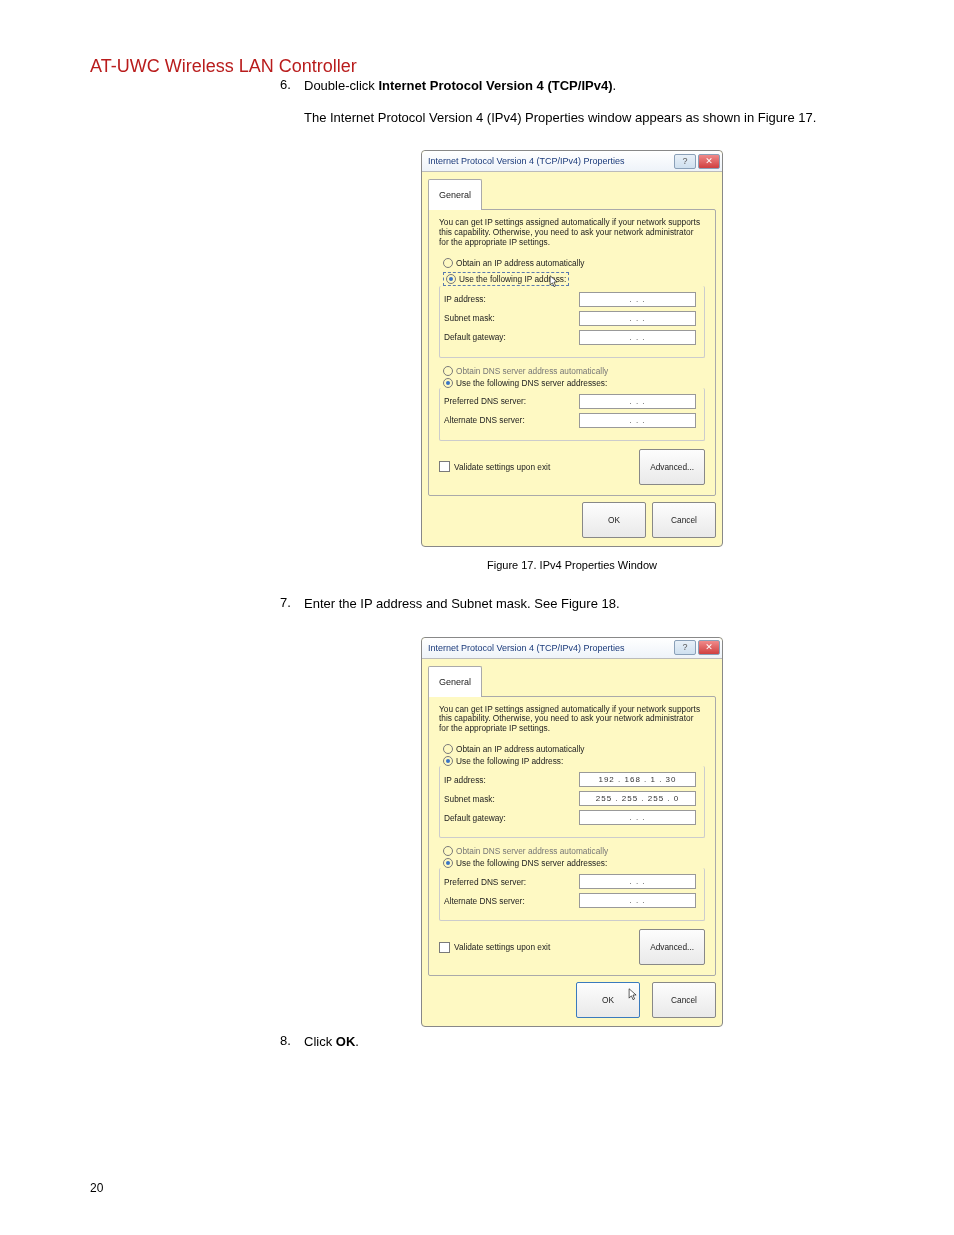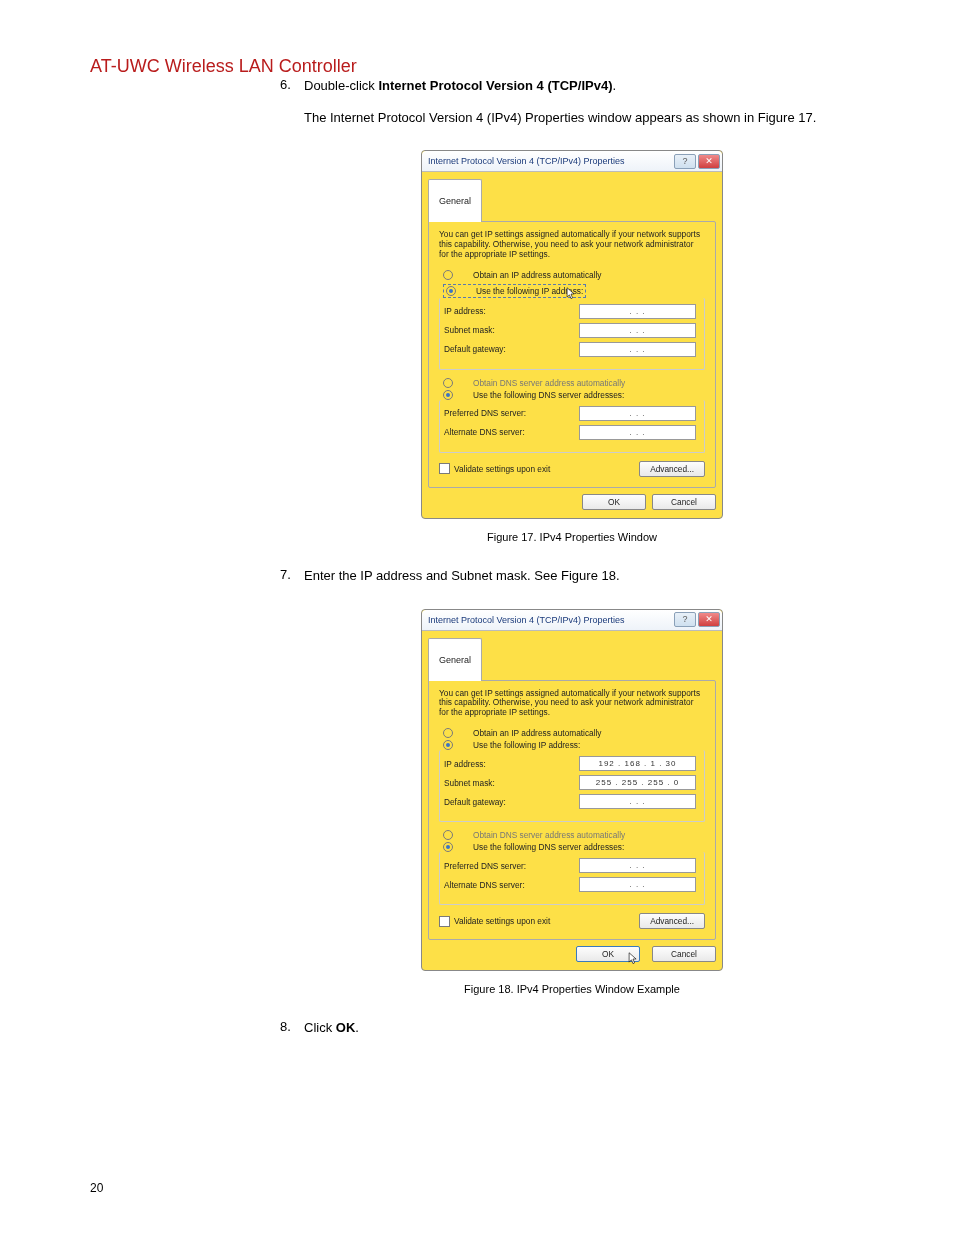--- a/index.html
+++ b/index.html
@@ -41,21 +41,21 @@
   }
   .dialog-wrapper {
     display: flex;
     justify-content: center;
     margin: 10px 0 6px 0;
   }
   .dialog {
     width: 300px;
     border: 1px solid #888;
     border-radius: 4px;
-    background: #fde047;
+    background: #fef9c3;
     font-family: "Segoe UI", Tahoma, sans-serif;
     font-size: 9px;
     color: #222;
     position: relative;
   }
   .titlebar {
     height: 20px;
     display: flex;
     align-items: center;
     justify-content: space-between;
@@ -88,21 +88,21 @@
   }
   .winbtn.close {
     background: linear-gradient(#f08a8a, #d04040);
     color: #fff;
   }
   .tab {
     margin: 6px 0 0 6px;
     display: inline-block;
     border: 1px solid #aaa;
     border-bottom: none;
-    padding: 16px 10px;
+    padding: 10px 10px;
     background: #fff;
     font-size: 9px;
     border-top-left-radius: 2px;
     border-top-right-radius: 2px;
     position: relative;
     bottom: -1px;
   }
   .tab-panel {
     border: 1px solid #aaa;
     margin: 0 6px 6px 6px;
@@ -110,21 +110,21 @@
     border-radius: 0 2px 2px 2px;
   }
   .intro {
     font-size: 8.3px;
     line-height: 1.2;
     margin-bottom: 10px;
   }
   .radio-row {
     display: flex;
     align-items: center;
-    gap: 20px;
+    gap: 3px;
     margin: 2px 0;
     font-size: 8.3px;
   }
   .radio-row.selected-dashed {
     border: 1px dashed #5a7aaf;
     padding: 1px 2px;
     display: inline-flex;
   }
   .raddot {
     width: 8px;
@@ -182,21 +182,21 @@
     display: flex;
     align-items: center;
     justify-content: space-between;
     margin-top: 8px;
     font-size: 8.3px;
     gap: 46px;
   }
   .btn {
     border: 1px solid #888;
     border-radius: 2px;
-    padding: 2px 10px;
+    padding: 12px 10px;
     font-size: 8.3px;
     background: linear-gradient(#fdfdfd, #e9e9e9);
     display: inline-block;
     min-width: 42px;
     text-align: center;
   }
   .btn.hl{
     border-color:#3a7abd;
   }
   .btnrow {
@@ -411,21 +411,20 @@
           <span class="cursor" style="width:0;">
             <svg viewBox="0 0 12 18" style="left:-18px;top:6px;">
                 <path d="M1 1 L1 13 L4 10 L6 15 L8 14 L6 9 L10 9 Z" fill="#fff" stroke="#000" stroke-width="0.8"></path>
               </svg>
           </span>
           <span class="btn">Cancel</span>
         </div>
       </div>
     </div>
 
-    <div class="caption">Figure 18. IPv4 Properties Window Example</div>
 
     <div class="step">
       <div class="step-num">8.</div>
       <div class="step-body">
         <p>
           <span>Click </span><b>OK</b><span>.</span>
         </p>
       </div>
     </div>
 

